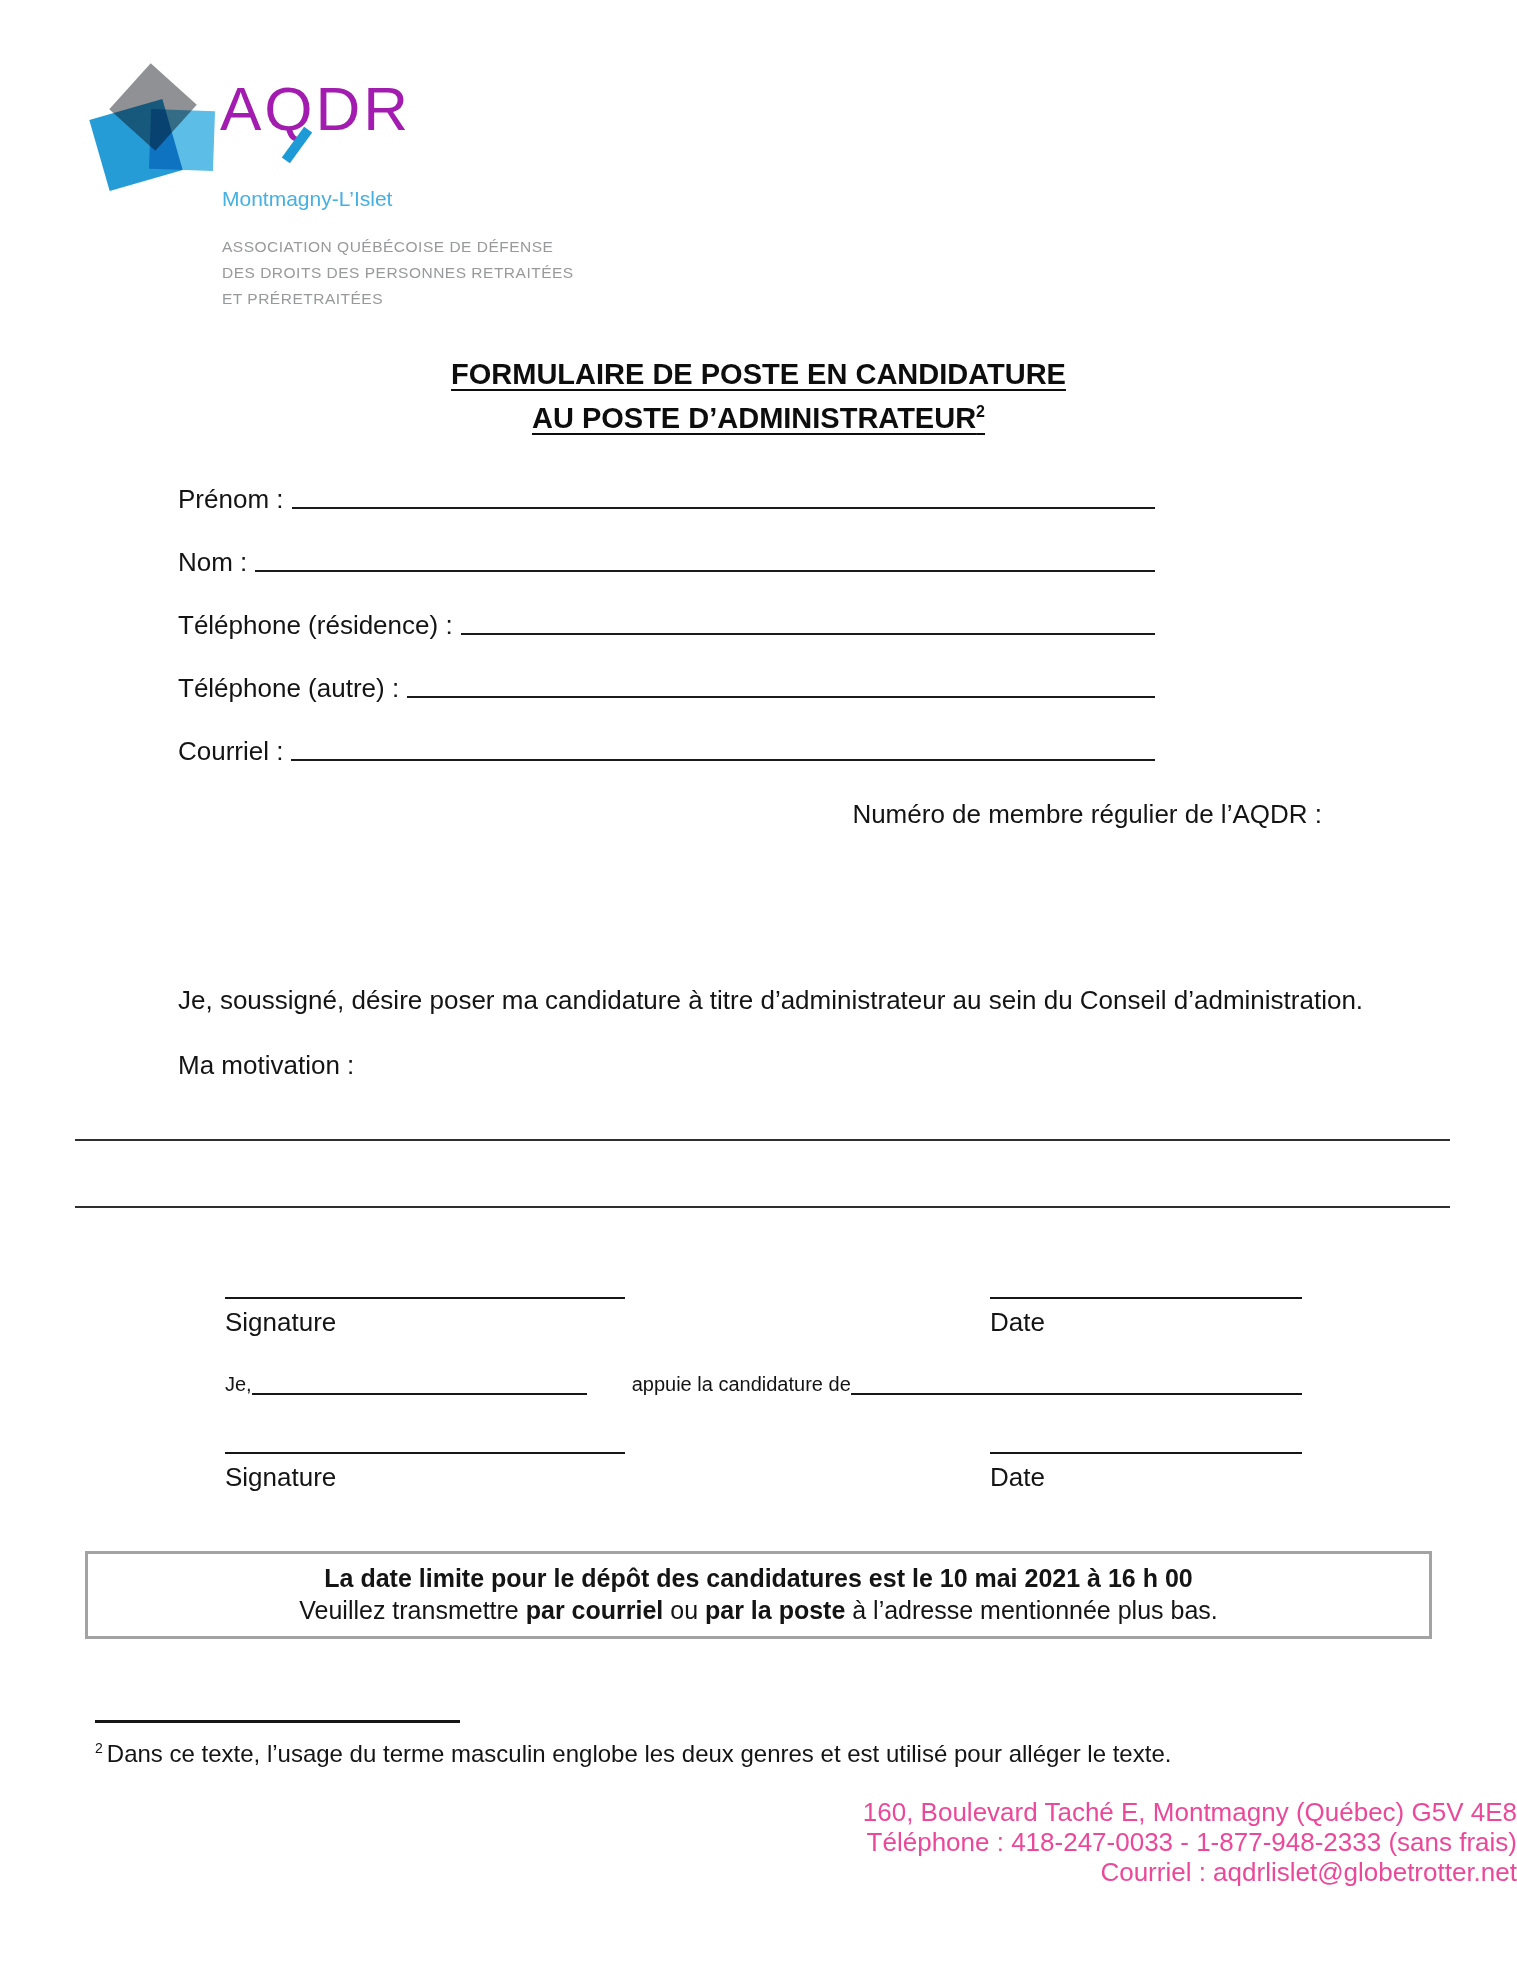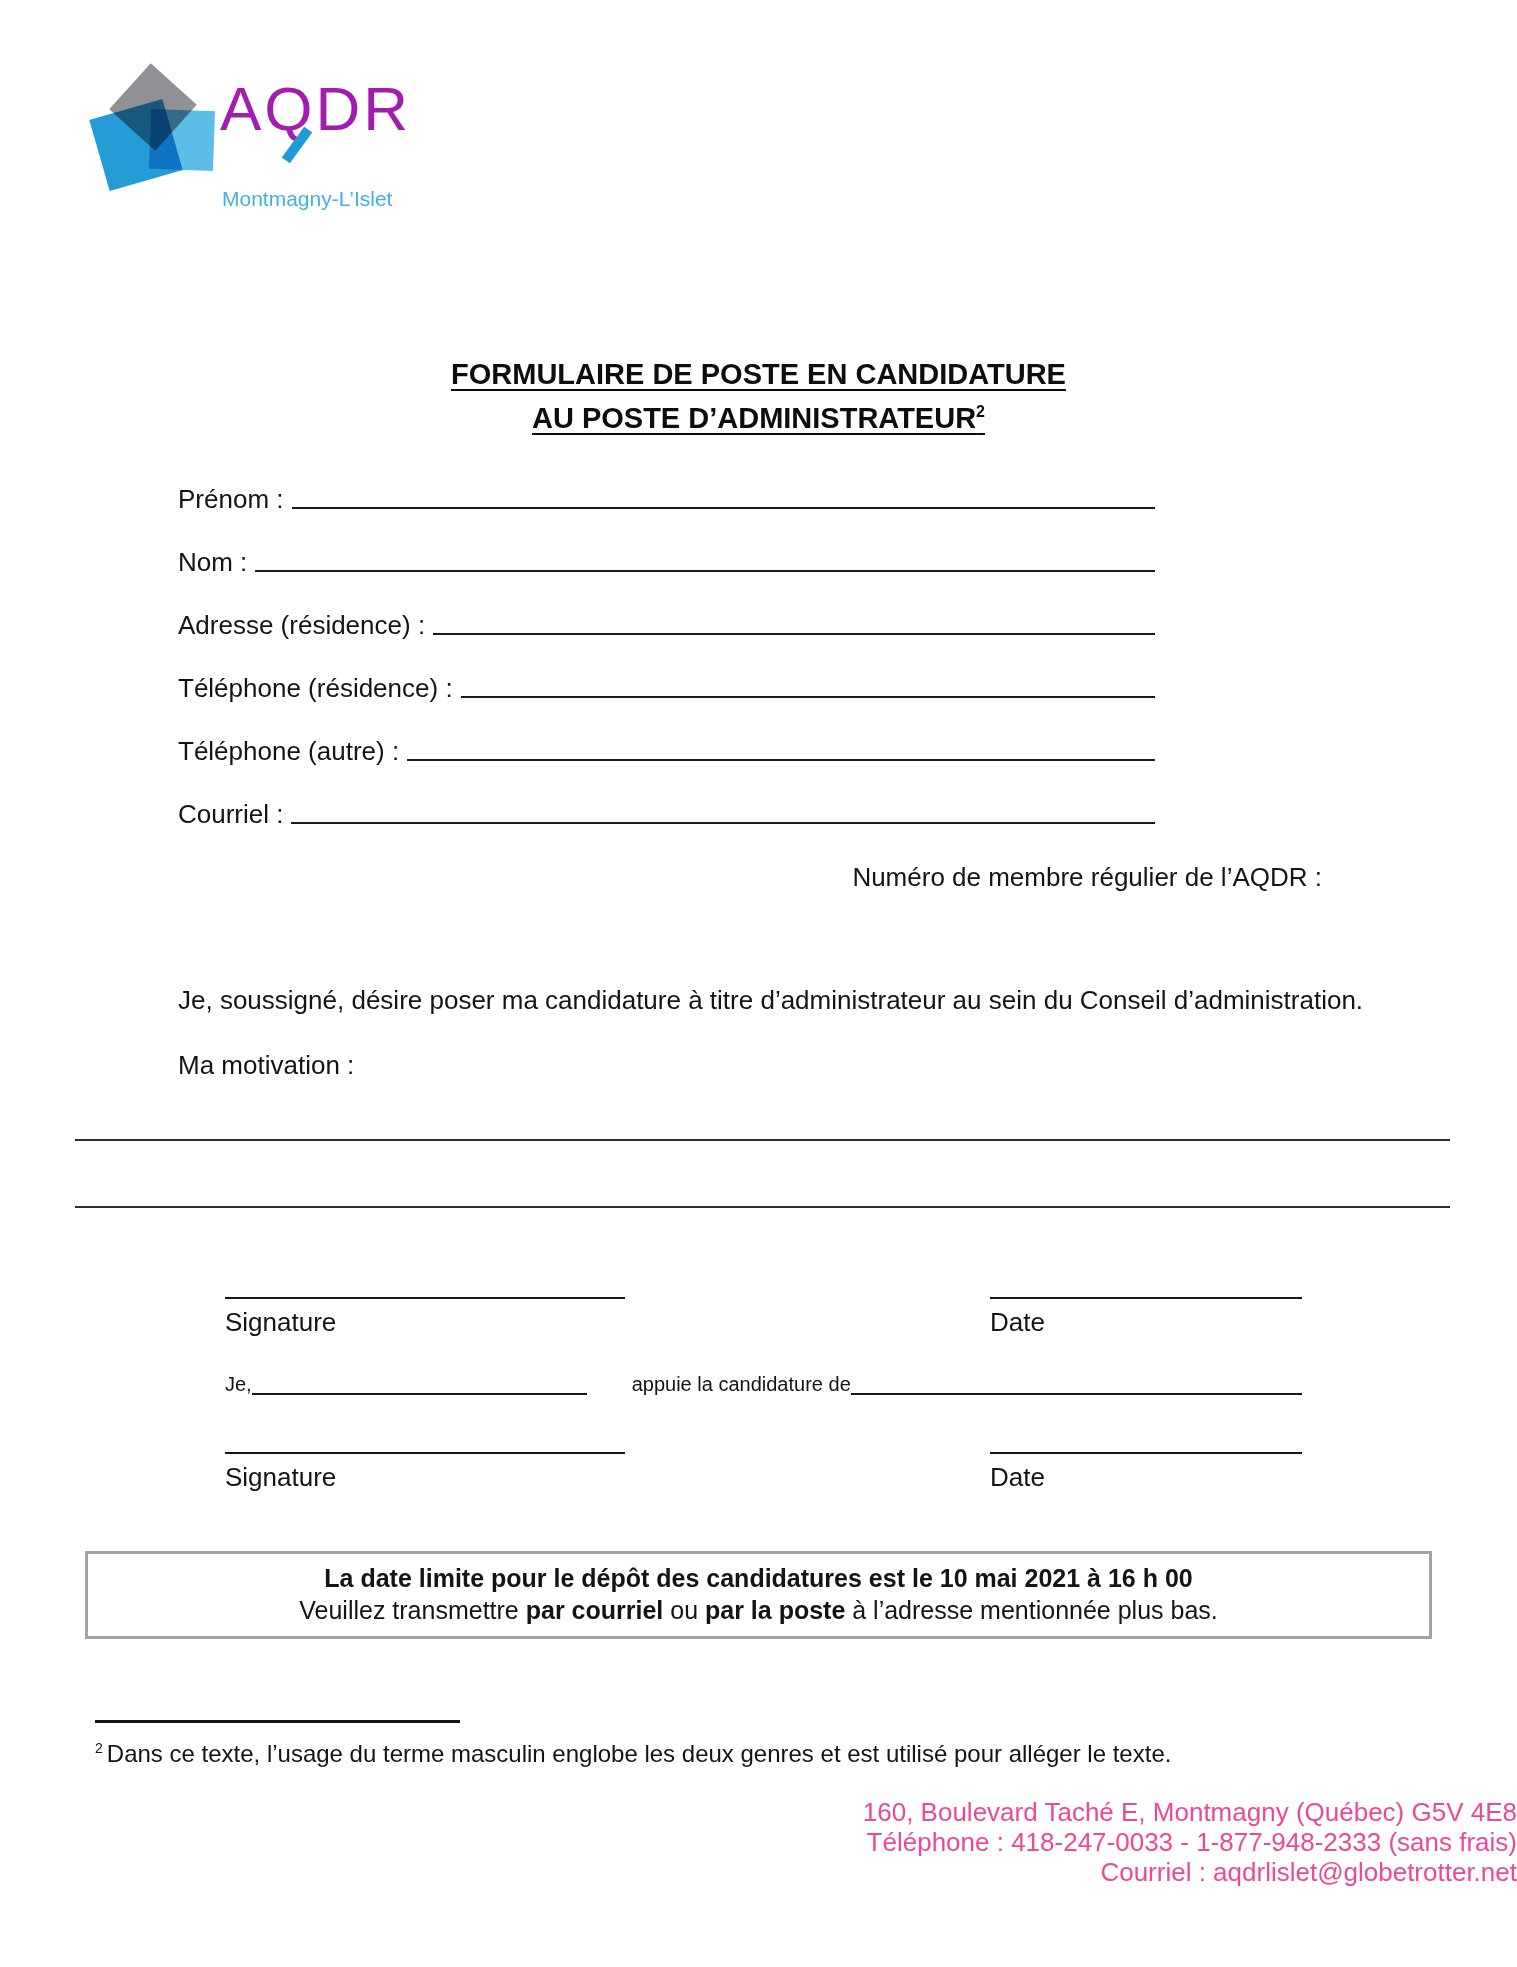--- a/index.html
+++ b/index.html
@@ -78,38 +78,39 @@
 
   <div class="logo">
     <div class="logo-mark">
       <div class="sq sq-gray"></div>
       <div class="sq sq-blue"></div>
       <div class="sq sq-light"></div>
     </div>
     <div class="logo-acronym">AQDR</div>
     <div class="q-tail"></div>
     <div class="logo-region">Montmagny-L’Islet</div>
+    <div class="logo-caption">
+      <div>ASSOCIATION QUÉBÉCOISE DE DÉFENSE</div>
+      <div>DES DROITS DES PERSONNES RETRAITÉES</div>
+      <div>ET PRÉRETRAITÉES</div>
+    </div>
   </div>
 
   <div class="title">
     <div><span class="u">FORMULAIRE DE POSTE EN CANDIDATURE</span></div>
     <div><span class="u"><span>AU POSTE D’ADMINISTRATEUR</span><sup>2</sup></span></div>
   </div>
 
   <div class="form">
     <div class="field-row">
       <span class="field-label">Prénom :</span>
       <span class="field-line"></span>
     </div>
     <div class="field-row">
       <span class="field-label">Nom :</span>
-      <span class="field-line"></span>
-    </div>
-    <div class="field-row">
-      <span class="field-label">Adresse (résidence) :</span>
       <span class="field-line"></span>
     </div>
     <div class="field-row">
       <span class="field-label">Téléphone (résidence) :</span>
       <span class="field-line"></span>
     </div>
     <div class="field-row">
       <span class="field-label">Téléphone (autre) :</span>
       <span class="field-line"></span>
     </div>

